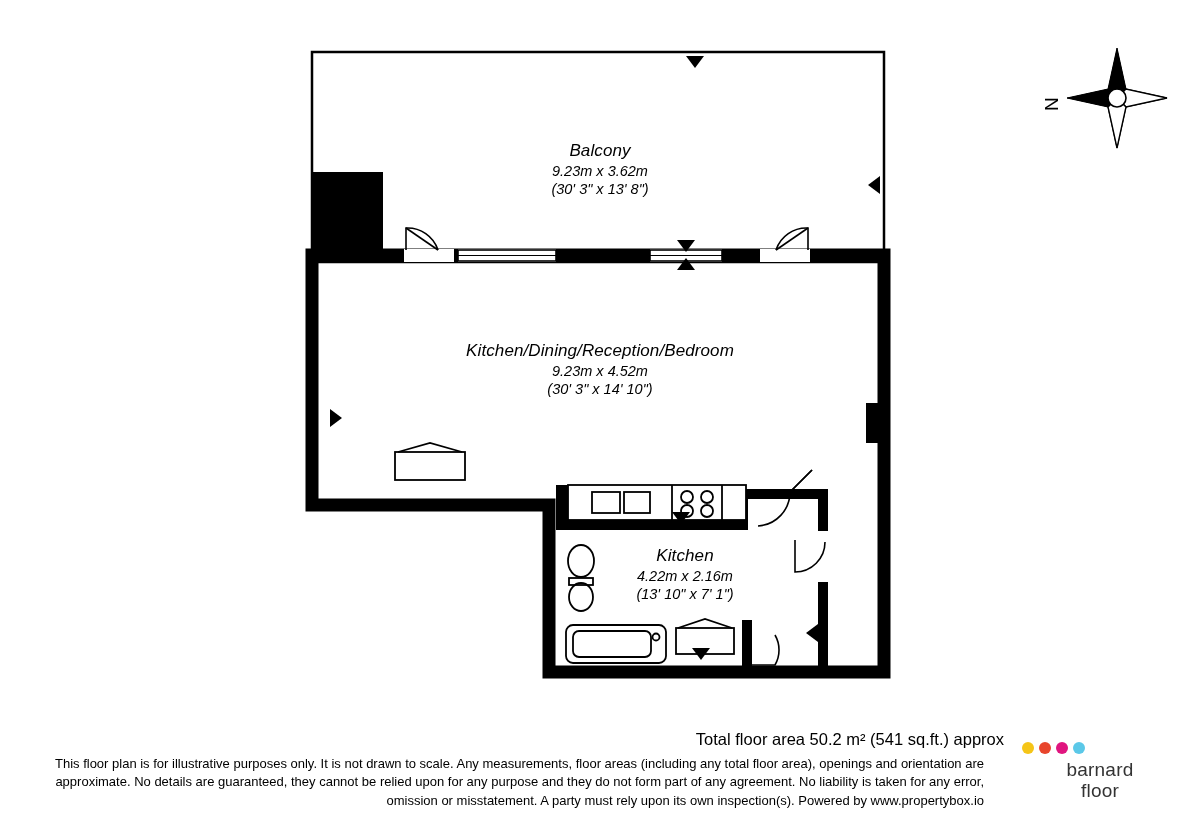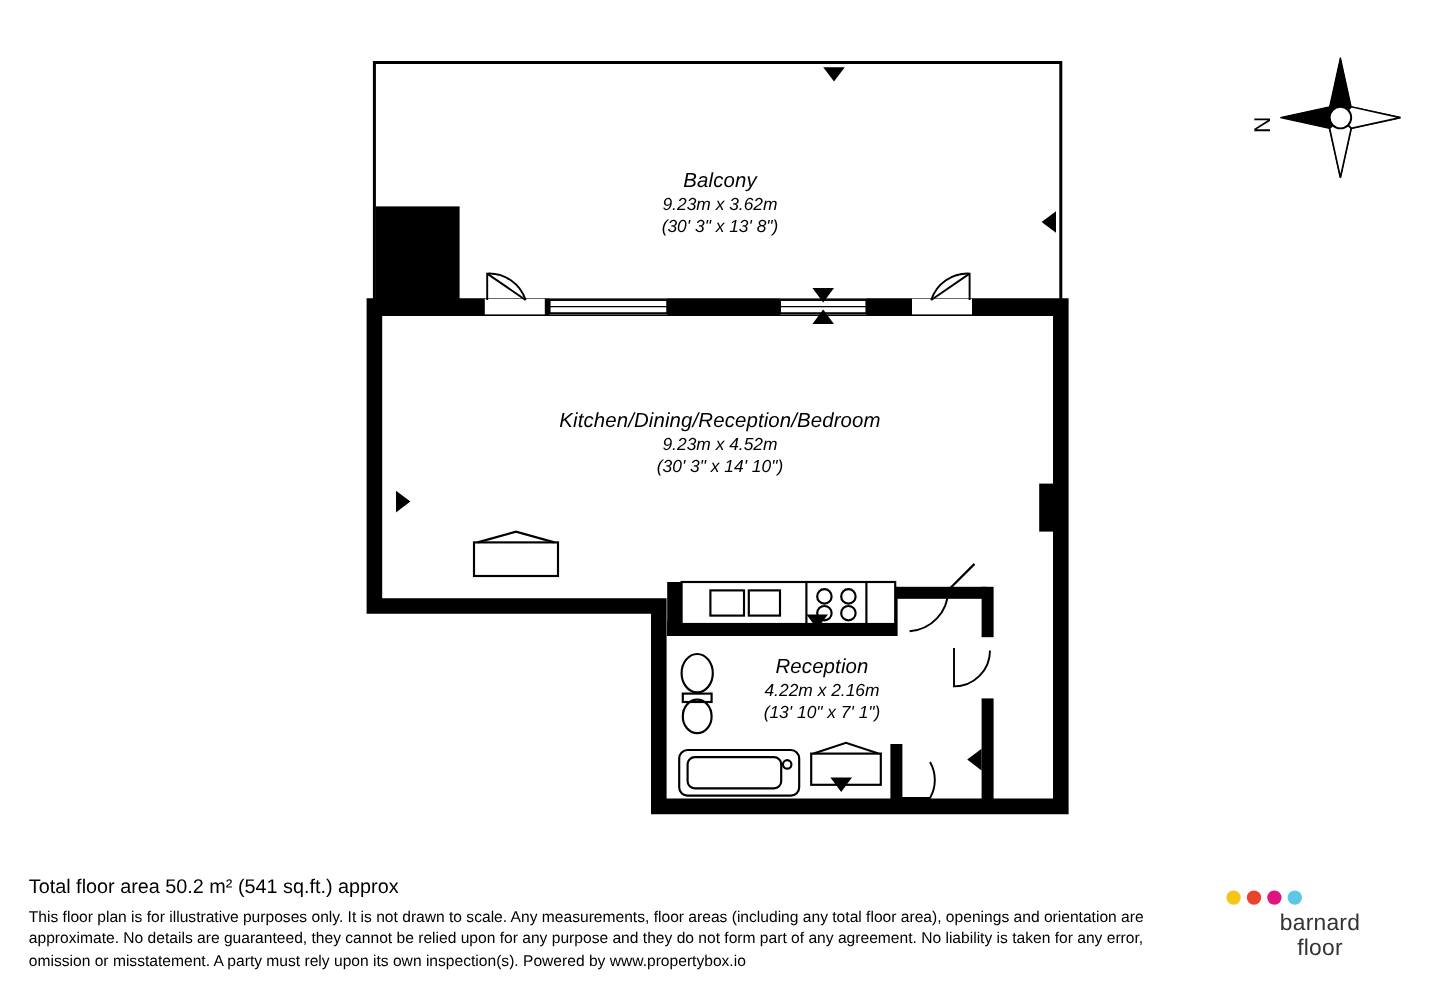--- a/index.html
+++ b/index.html
@@ -49,20 +49,21 @@
   #balcony-label { left: 455px; top: 140px; width: 290px; }
   #main-room-label { left: 450px; top: 340px; width: 300px; }
   #bathroom-label { left: 545px; top: 545px; width: 280px; }
 
   
   #footer {
     position: absolute;
     left: 24px;
     top: 730px;
     width: 980px;
+    text-align: right;
   }
   #total-area {
     font-size: 16.5px;
     margin: 0 0 6px 0;
   }
   #disclaimer {
     font-size: 13px;
     line-height: 1.42;
     margin: 0;
     max-width: 960px;
@@ -231,21 +232,21 @@
     <div class="room-dim">(30' 3" x 13' 8")</div>
   </div>
 
   <div class="room-label" id="main-room-label">
     <div class="room-name">Kitchen/Dining/Reception/Bedroom</div>
     <div class="room-dim">9.23m x 4.52m</div>
     <div class="room-dim">(30' 3" x 14' 10")</div>
   </div>
 
   <div class="room-label" id="bathroom-label">
-    <div class="room-name">Reception</div>
+    <div class="room-name">Kitchen</div>
     <div class="room-dim">4.22m x 2.16m</div>
     <div class="room-dim">(13' 10" x 7' 1")</div>
   </div>
 
   <div id="footer">
     <p id="total-area">Total floor area 50.2 m² (541 sq.ft.) approx</p>
     <p id="disclaimer">This floor plan is for illustrative purposes only. It is not drawn to scale. Any measurements, floor areas (including any total floor area), openings and orientation are approximate. No details are guaranteed, they cannot be relied upon for any purpose and they do not form part of any agreement. No liability is taken for any error, omission or misstatement. A party must rely upon its own inspection(s). Powered by www.propertybox.io</p>
   </div>
 
   <div id="brand">

